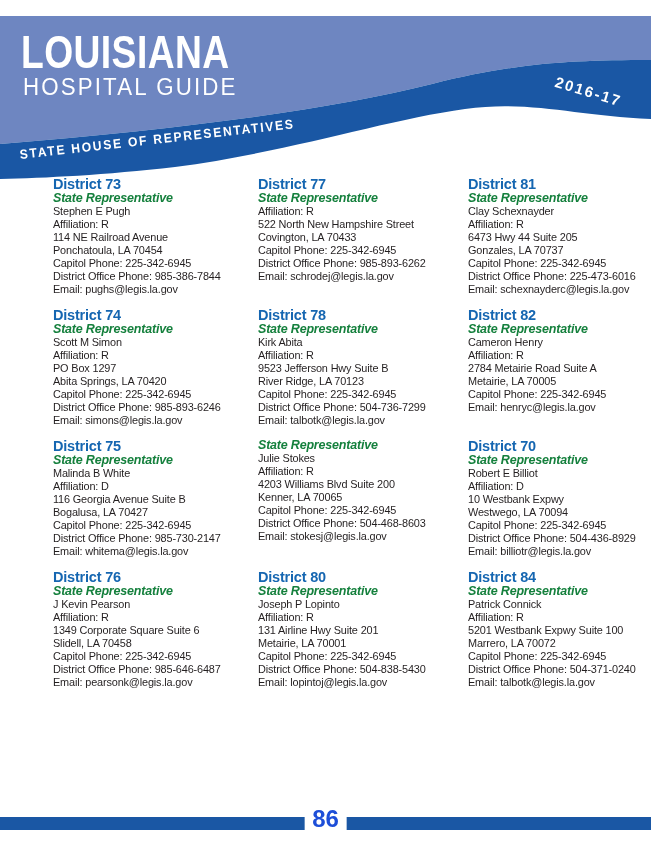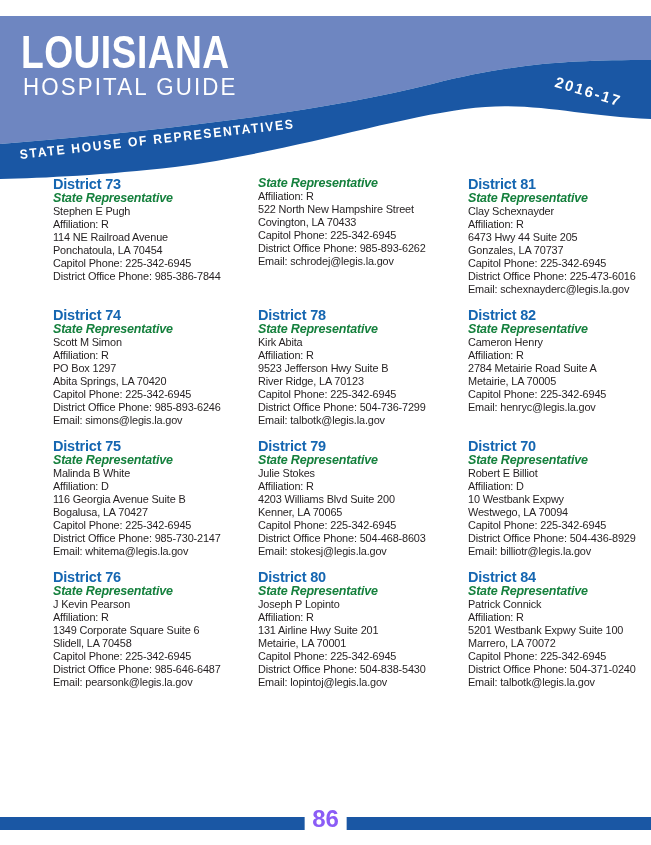--- a/index.html
+++ b/index.html
@@ -67,21 +67,21 @@
   }
 
   
   .footer-bar {
     position:absolute; top:817px; left:0; width:651px; height:13px;
     background:#1a57a4;
   }
   .footer-pagenum {
     position:absolute; top:805px; left:50%; transform:translateX(-50%);
     background:#ffffff; padding:0 8px;
-    font-size:24px; font-weight:bold; color:#8b5cf6; line-height:28px;
+    font-size:24px; font-weight:bold; color:#1d4ed8; line-height:28px;
   }
 </style>
 </head>
 <body>
 
 <div class="page">
 
   <div class="header">
     <svg width="651" height="168" viewBox="0 0 651 168" aria-hidden="true">
 
@@ -107,20 +107,21 @@
 
     <section class="entry">
       <h2 class="d-title">District 73</h2>
       <p class="d-role">State Representative</p>
       <p class="d-line">Stephen E Pugh</p>
       <p class="d-line">Affiliation: R</p>
       <p class="d-line">114 NE Railroad Avenue</p>
       <p class="d-line">Ponchatoula, LA 70454</p>
       <p class="d-line">Capitol Phone: 225-342-6945</p>
       <p class="d-line">District Office Phone: 985-386-7844</p>
+      <p class="d-line">Email: pughs@legis.la.gov</p>
     </section>
 
     <section class="entry">
       <h2 class="d-title">District 74</h2>
       <p class="d-role">State Representative</p>
       <p class="d-line">Scott M Simon</p>
       <p class="d-line">Affiliation: R</p>
       <p class="d-line">PO Box 1297</p>
       <p class="d-line">Abita Springs, LA 70420</p>
       <p class="d-line">Capitol Phone: 225-342-6945</p>
@@ -146,20 +147,21 @@
       <p class="d-line">J Kevin Pearson</p>
       <p class="d-line">Affiliation: R</p>
       <p class="d-line">1349 Corporate Square Suite 6</p>
       <p class="d-line">Slidell, LA 70458</p>
       <p class="d-line">Capitol Phone: 225-342-6945</p>
       <p class="d-line">District Office Phone: 985-646-6487</p>
       <p class="d-line">Email: pearsonk@legis.la.gov</p>
     </section>
 
     <section class="entry">
+      <h2 class="d-title">District 77</h2>
       <p class="d-role">State Representative</p>
       <p class="d-line">Affiliation: R</p>
       <p class="d-line">522 North New Hampshire Street</p>
       <p class="d-line">Covington, LA 70433</p>
       <p class="d-line">Capitol Phone: 225-342-6945</p>
       <p class="d-line">District Office Phone: 985-893-6262</p>
       <p class="d-line">Email: schrodej@legis.la.gov</p>
     </section>
 
     <section class="entry">
@@ -168,21 +170,20 @@
       <p class="d-line">Kirk Abita</p>
       <p class="d-line">Affiliation: R</p>
       <p class="d-line">9523 Jefferson Hwy Suite B</p>
       <p class="d-line">River Ridge, LA 70123</p>
       <p class="d-line">Capitol Phone: 225-342-6945</p>
       <p class="d-line">District Office Phone: 504-736-7299</p>
       <p class="d-line">Email: talbotk@legis.la.gov</p>
     </section>
 
     <section class="entry">
-      <h2 class="d-title">District 79</h2>
       <p class="d-role">State Representative</p>
       <p class="d-line">Julie Stokes</p>
       <p class="d-line">Affiliation: R</p>
       <p class="d-line">4203 Williams Blvd Suite 200</p>
       <p class="d-line">Kenner, LA 70065</p>
       <p class="d-line">Capitol Phone: 225-342-6945</p>
       <p class="d-line">District Office Phone: 504-468-8603</p>
       <p class="d-line">Email: stokesj@legis.la.gov</p>
     </section>
 

